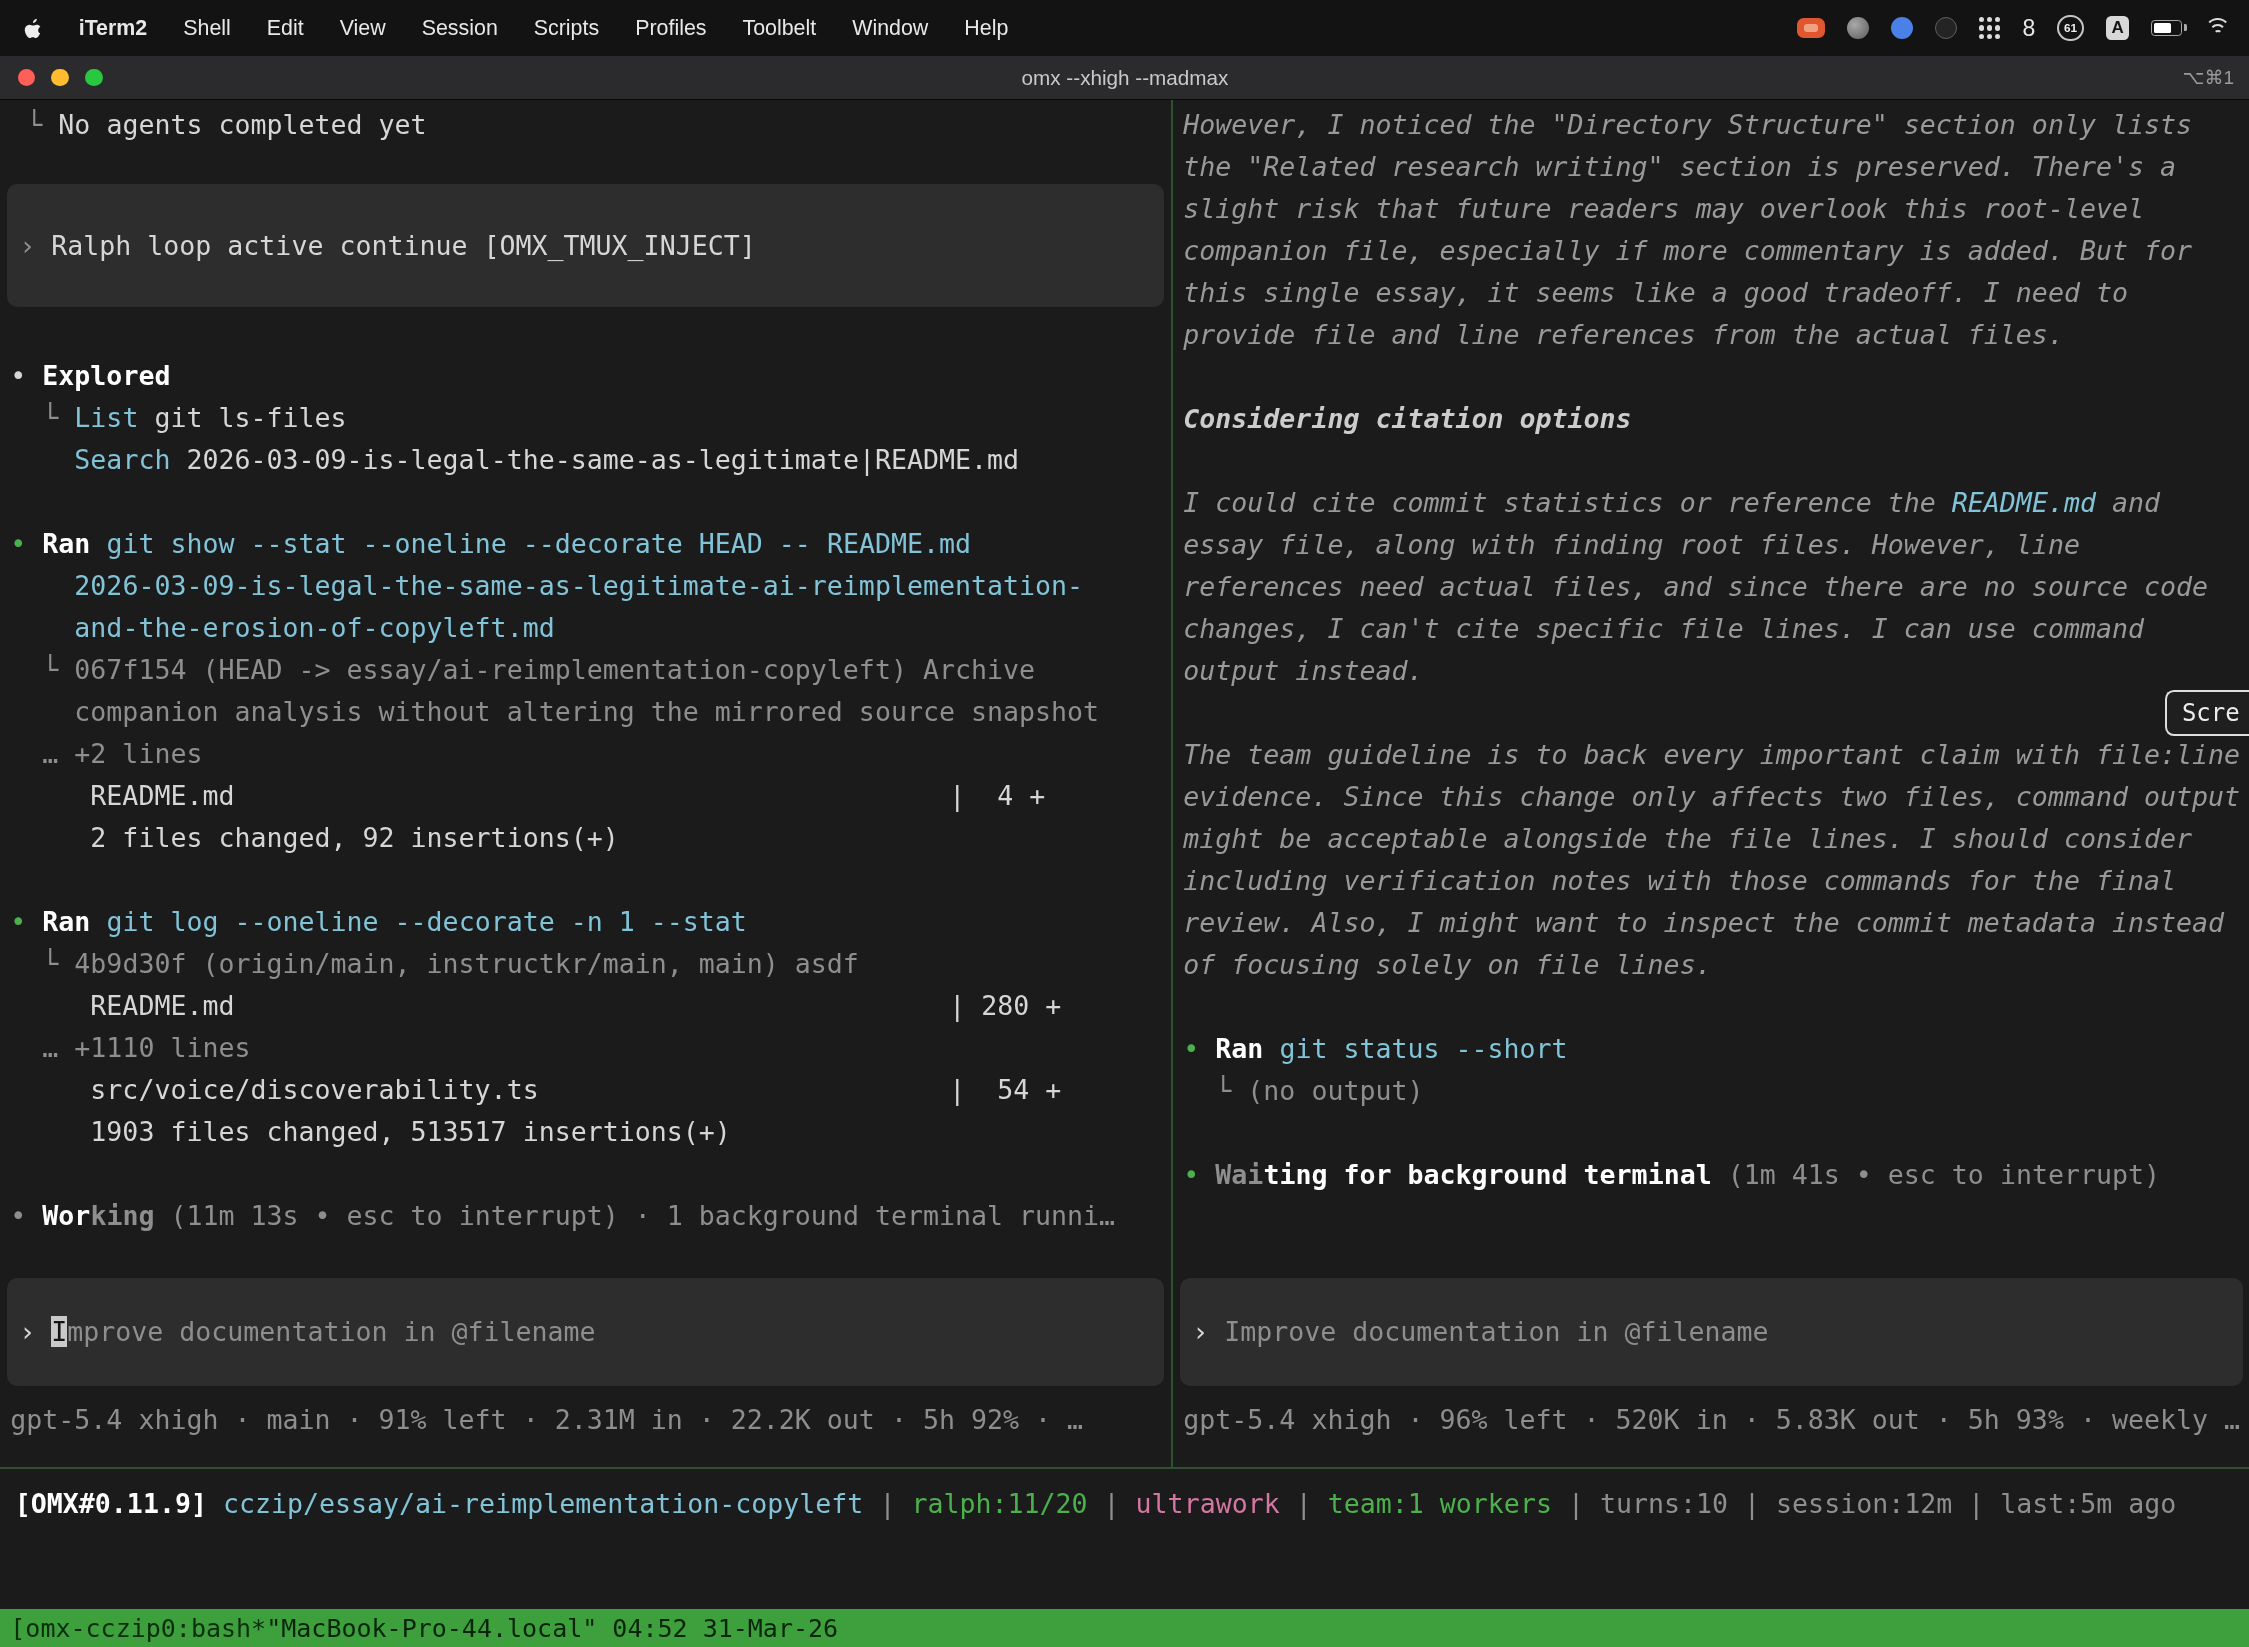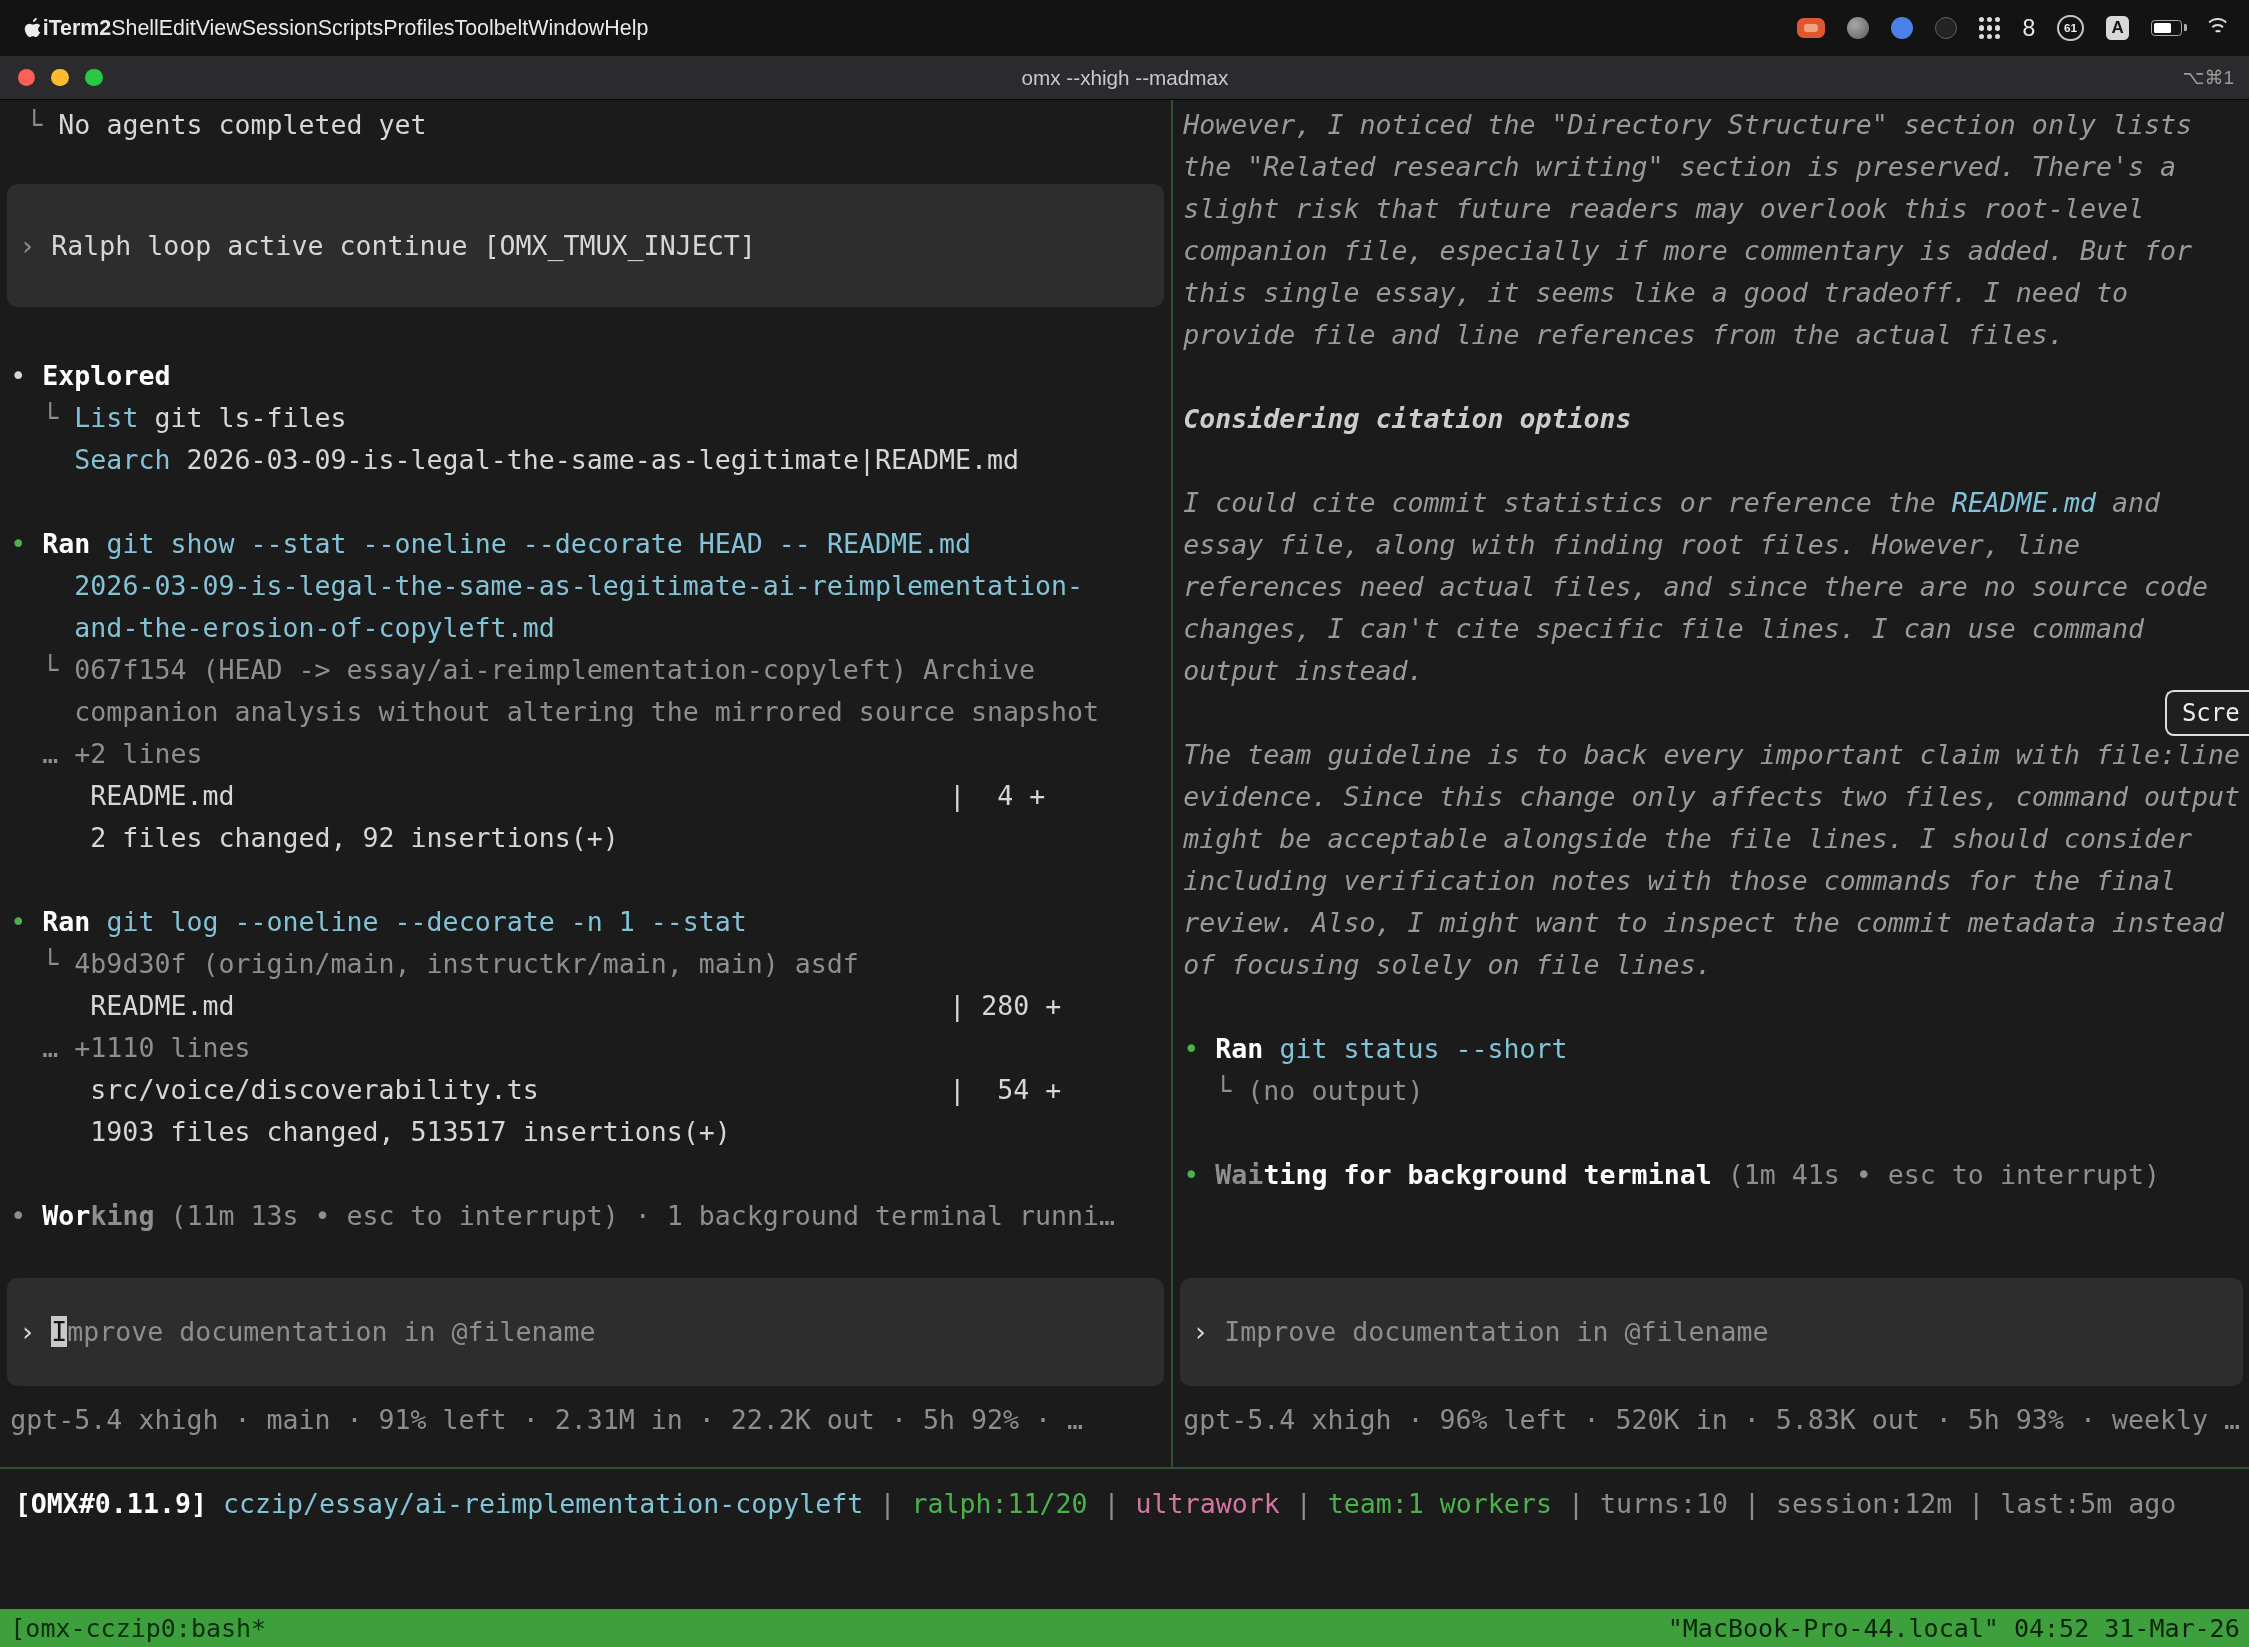--- a/index.html
+++ b/index.html
@@ -3,21 +3,21 @@
 <meta charset="utf-8">
 <style>
   *{margin:0;padding:0;box-sizing:border-box}
   html,body{width:2250px;height:1648px;background:#1b1b1b;overflow:hidden}
   body{font-family:"DejaVu Sans Mono",monospace;position:relative;color:#d6d6d6}
 
   
   .menubar{position:absolute;top:0;left:0;right:0;height:56px;background:#131313;
     display:flex;justify-content:space-between;align-items:center;
     font-family:"Liberation Sans",sans-serif;font-size:21.4px;color:#e8e8e8}
-  .menu-left{display:flex;align-items:flex-start;padding-left:22px}
+  .menu-left{display:flex;align-items:flex-end;gap:36px;padding-left:22px}
   .menu-left .apple svg{width:20.7px;height:23.6px;fill:#ededed;display:block}
   .app-name{font-weight:700}
   .menu-item{cursor:default}
   .menu-right{display:flex;align-items:center;gap:22px;padding-right:19px}
   .ic{display:flex;align-items:center;justify-content:center}
   .ic-rec{width:28px;height:20.7px;border-radius:6.6px;background:#e0572f;position:relative}
   .ic-rec::after{content:"";position:absolute;left:7.4px;top:5.9px;width:13.3px;height:8.9px;border-radius:3px;background:#f2a083}
   .ic-globe{width:22px;height:22px;border-radius:50%;background:radial-gradient(circle at 35% 35%,#a8a8a8,#5c5c5c)}
   .ic-blue{width:22px;height:22px;border-radius:50%;background:#4a80e8}
   .ic-dark{width:22px;height:22px;border-radius:50%;background:#242424;border:1.5px solid #5f5f5f}
@@ -83,21 +83,21 @@
   
   .omx-bar{position:absolute;top:1383px;left:14.8px;right:0}
 
   
   .overlay{position:absolute;top:590px;right:0;height:46px;display:flex;align-items:center;
     padding:0 10.3px 0 14.8px;background:#1f1f1f;border:2.2px solid #dedede;border-right:none;
     border-radius:8.9px 0 0 8.9px;color:#ececec;font-size:24px}
 
   
   .tmuxbar{position:absolute;top:1509px;left:0;right:0;height:38px;background:#3da03d;
-    display:flex;align-items:center;justify-content:space-between;padding:0 10.3px;
+    display:flex;align-items:center;padding:0 10.3px;
     font-size:25px;color:#0d2e0d}
   .tmux-right{color:#092409}
 </style>
 </head>
 <body>
 
 <div class="menubar">
   <div class="menu-left">
     <span class="apple">
       <svg viewBox="0 0 22 24">

